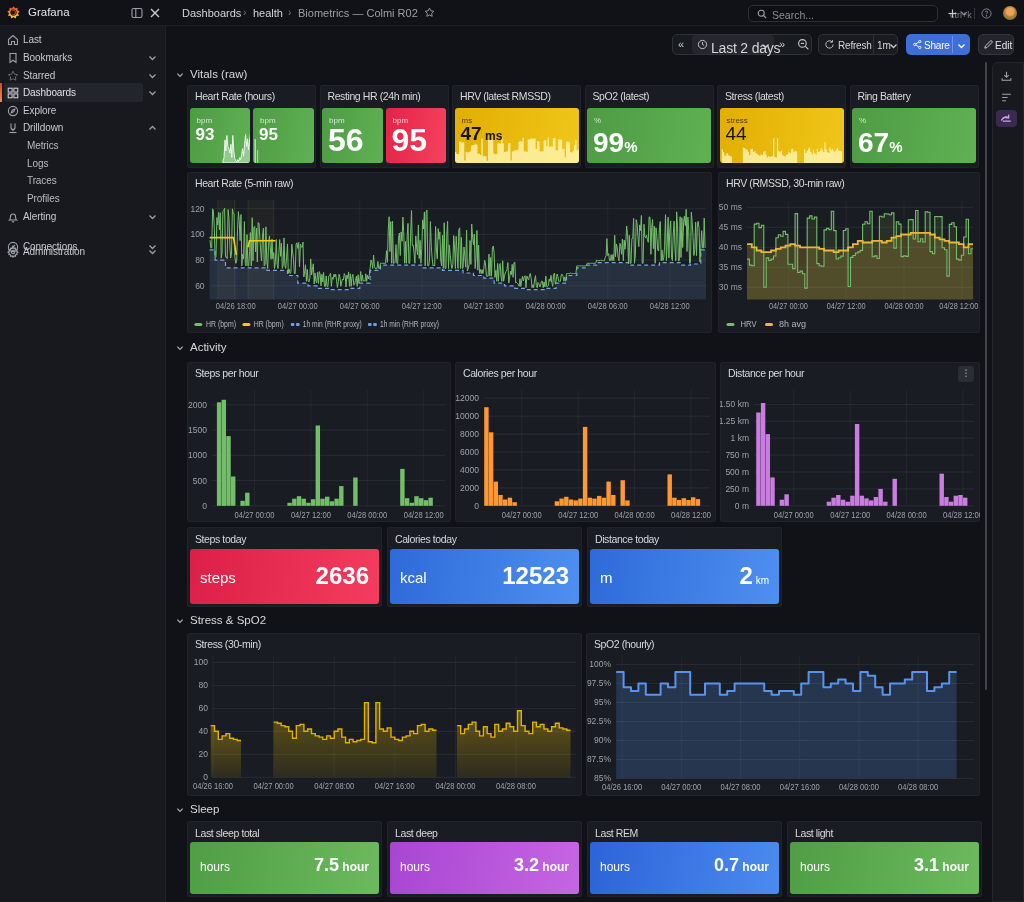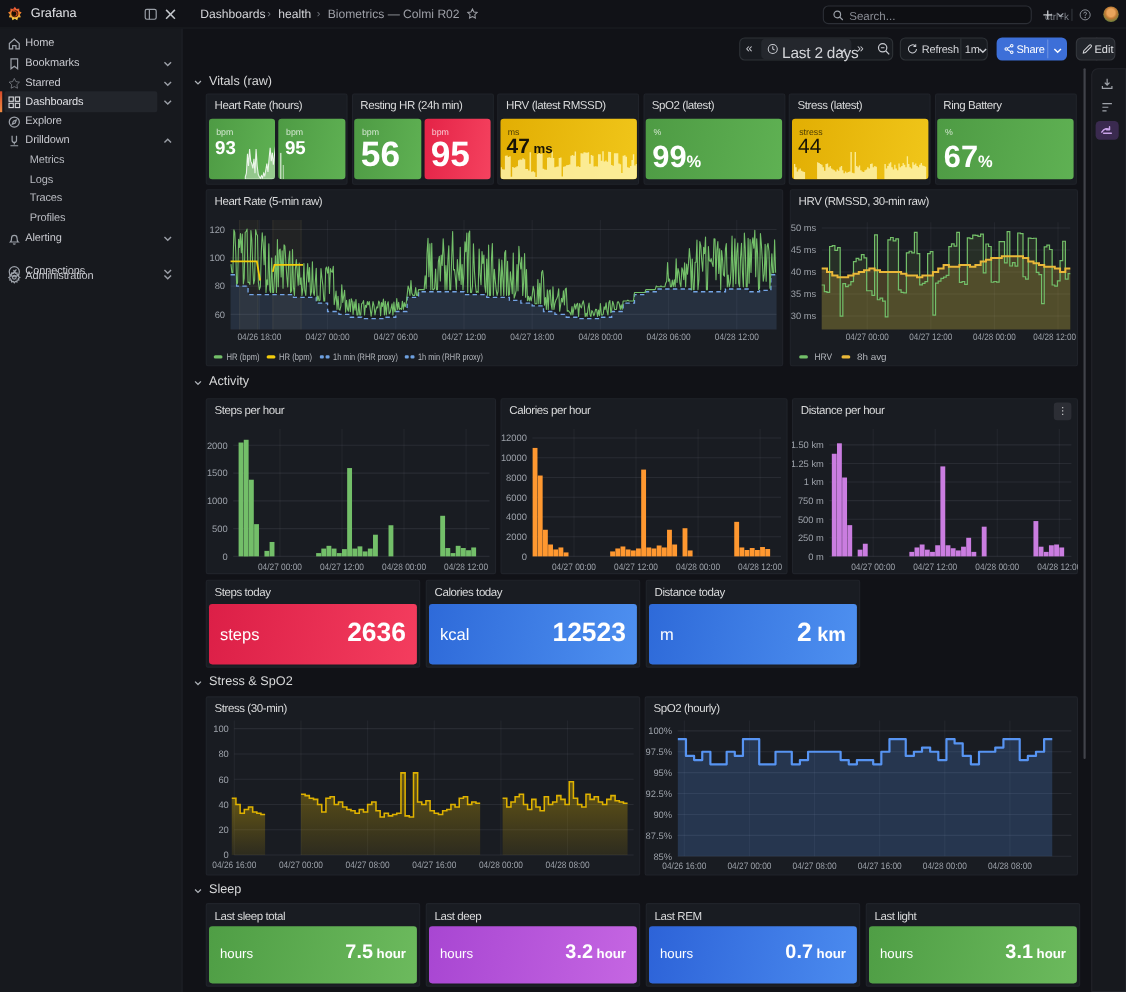--- a/index.html
+++ b/index.html
@@ -65,21 +65,21 @@
       <path d="M9.3 9.3 a2.7 2.7 0 1 1 4 2.4 c-.9.4-1.3 1-1.3 2"></path>
       <circle cx="12" cy="17.2" r="0.7" fill="#9ba0a8"></circle>
     </svg>
 <div class="abs" style="left:1003px;top:6px;width:14px;height:14px;border-radius:50%;background:radial-gradient(circle at 50% 40%,#eaa55c 0 32%,#c07a35 48%,#77803c 72%,#55602e 100%)"></div>
 <div class="navitem" style="top:31px">
       <span class="ic">
         <svg width="12" height="12" viewBox="0 0 12 12" fill="none" stroke="#9da2aa" stroke-width="1.1">
           <path d="M1.5 5.5 L6 1.5 L10.5 5.5 V10.5 H7.5 V7.5 H4.5 V10.5 H1.5 Z"></path>
         </svg>
       </span>
-      <span class="txt" style="color:#c8c9cf">Home</span>
+      <span class="txt" style="color:#c8c9cf">Last</span>
     </div>
 <div class="navitem" style="top:49px">
       <span class="ic">
         <svg width="12" height="12" viewBox="0 0 12 12" fill="none" stroke="#9da2aa" stroke-width="1.1">
           <path d="M3 1.5 H9 V10.5 L6 8.2 L3 10.5 Z"></path>
         </svg>
       </span>
       <span class="txt" style="color:#c8c9cf">Bookmarks</span>
       <svg style="position:absolute;right:9px;top:5px" width="9" height="8" viewBox="0 0 9 8" fill="none" stroke="#9a9ea6" stroke-width="1.3">
         <path d="M1.5 2.5 L4.5 5.5 L7.5 2.5"></path>
@@ -548,21 +548,21 @@
 <div class="panel" style="left:387px;top:527px;width:195px;height:80px"></div>
 <div class="ptitle" style="left:395px;top:533px;font-size:10.5px">Calories today</div>
 <div class="tile" style="left:390px;top:549px;width:189px;height:55px;background:linear-gradient(100deg,#2e6ad9,#4e90f0)">
       <div style="position:absolute;left:10px;top:20px;font-size:15px;color:#fff">kcal</div>
       <div style="position:absolute;right:10px;top:13px;font-size:24px;color:#fff;font-weight:600">12523<span style="font-size:13px;font-weight:600"></span></div>
     </div>
 <div class="panel" style="left:587px;top:527px;width:195px;height:80px"></div>
 <div class="ptitle" style="left:595px;top:533px;font-size:10.5px">Distance today</div>
 <div class="tile" style="left:590px;top:549px;width:189px;height:55px;background:linear-gradient(100deg,#2e6ad9,#4e90f0)">
       <div style="position:absolute;left:10px;top:20px;font-size:15px;color:#fff">m</div>
-      <div style="position:absolute;right:10px;top:13px;font-size:24px;color:#fff;font-weight:600">2<span style="font-size:18px;font-weight:700"> km</span></div>
+      <div style="position:absolute;right:10px;top:13px;font-size:24px;color:#fff;font-weight:600">2<span style="font-size:10px;font-weight:400"> km</span></div>
     </div>
 <div class="panel" style="left:187px;top:633px;width:395px;height:163px"></div>
 <div class="ptitle" style="left:195px;top:638px">Stress (30-min)</div>
 <svg class="abs" style="left:187px;top:633px" width="395" height="163">
       <defs>
         <linearGradient id="sfill" x1="0" y1="0" x2="0" y2="1">
           <stop offset="0" stop-color="rgba(224,180,0,0.38)"></stop>
           <stop offset="1" stop-color="rgba(224,180,0,0.10)"></stop>
         </linearGradient>
       </defs>

